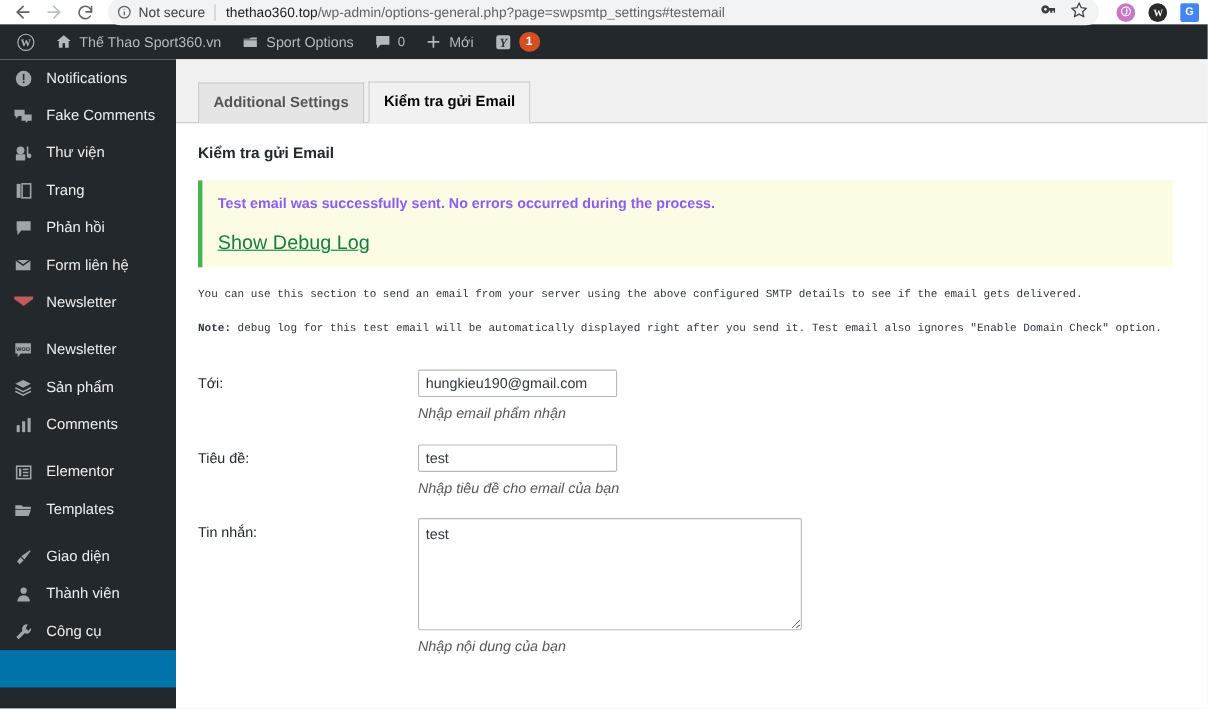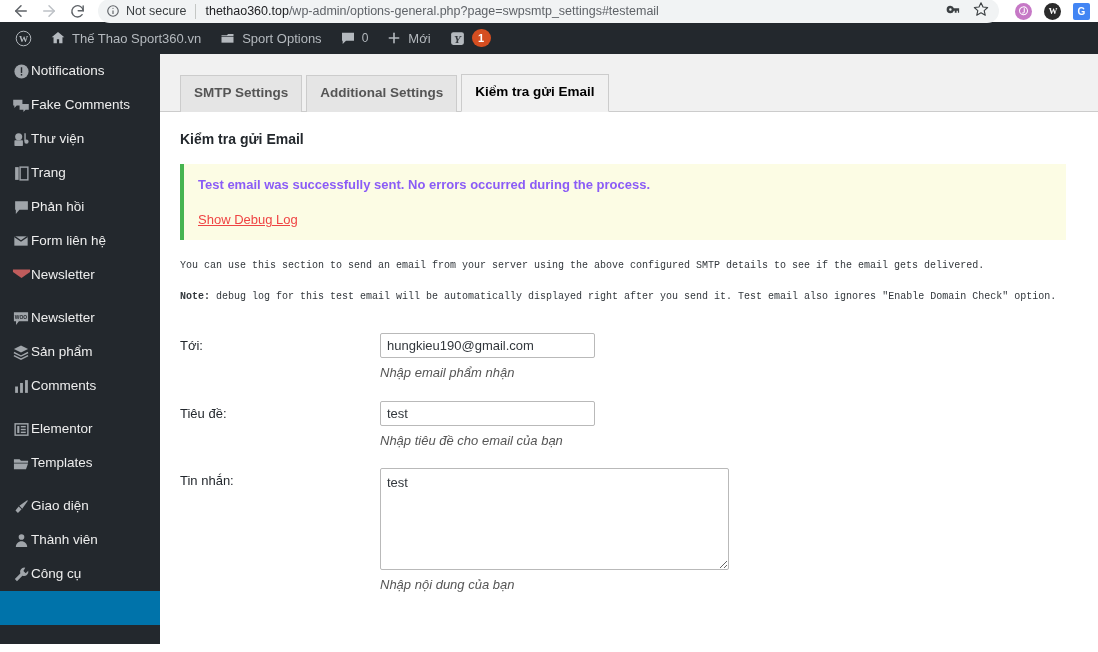--- a/index.html
+++ b/index.html
@@ -109,20 +109,21 @@
     color: #eee;
     font-size: 13.5px;
     overflow: hidden;
     position: relative;
   }
   .menu-item {
     display: flex;
     align-items: center;
     height: 34px;
     padding-left: 11px;
+    gap: 11px;
     color: #eee;
     line-height: 1;
   }
   .menu-item.sep-before { margin-top: 9px; }
   .menu-item.current { background: #0073aa; color: #fff; }
   .menu-ico {
     width: 20px; flex: 0 0 20px;
     display: flex; align-items: center; justify-content: center;
     color: #a0a5aa;
   }
@@ -188,22 +189,22 @@
     max-width: 886px;
   }
   .notice-success .msg {
     font-size: 13px;
     font-weight: bold;
     color: #8b5cf6;
     margin-bottom: 16px;
     line-height: 1.4;
   }
   .notice-success a {
-    font-size: 13px;
-    color: #ef4444;
+    font-size: 18px;
+    color: #15803d;
     text-decoration: underline;
   }
   p.desc {
     font-size: 10px;
     color: #32373c;
     margin: 0 0 16px 0;
     line-height: 1.5;
     font-family: Liberation Mono, monospace;
   }
   p.desc b { font-weight: bold; }
@@ -218,21 +219,21 @@
     color: #23282d;
     width: 200px;
     padding: 18px 10px 18px 0;
     line-height: 1.3;
   }
   .form-table td {
     vertical-align: top;
     padding: 13px 10px 5px 0;
   }
   input.regular-text {
-    width: 215px;
+    width: 181px;
     height: 25px;
     font-size: 13px;
     padding: 2px 6px;
     border: 1px solid #b9b9b9;
     border-radius: 2px;
     color: #32373c;
     font-family: "Liberation Sans", sans-serif;
     background: #fff;
     display: block;
   }
@@ -540,21 +541,20 @@
 
     <div class="menu-item current">
       <span class="menu-ico"></span>
       <span class="menu-label"></span>
     </div>
   </div>
 
   <div id="wpbody">
 
     <div id="tabbar">
-      <div class="nav-tab">SMTP Settings</div>
       <div class="nav-tab">Additional Settings</div>
       <div class="nav-tab active">Kiểm tra gửi Email</div>
     </div>
 
     <div id="content-panel">
       <h2 class="section-title">Kiểm tra gửi Email</h2>
 
       <div class="notice-success">
         <div class="msg">Test email was successfully sent. No errors occurred during the process.</div>
         <a href="#">Show Debug Log</a>

